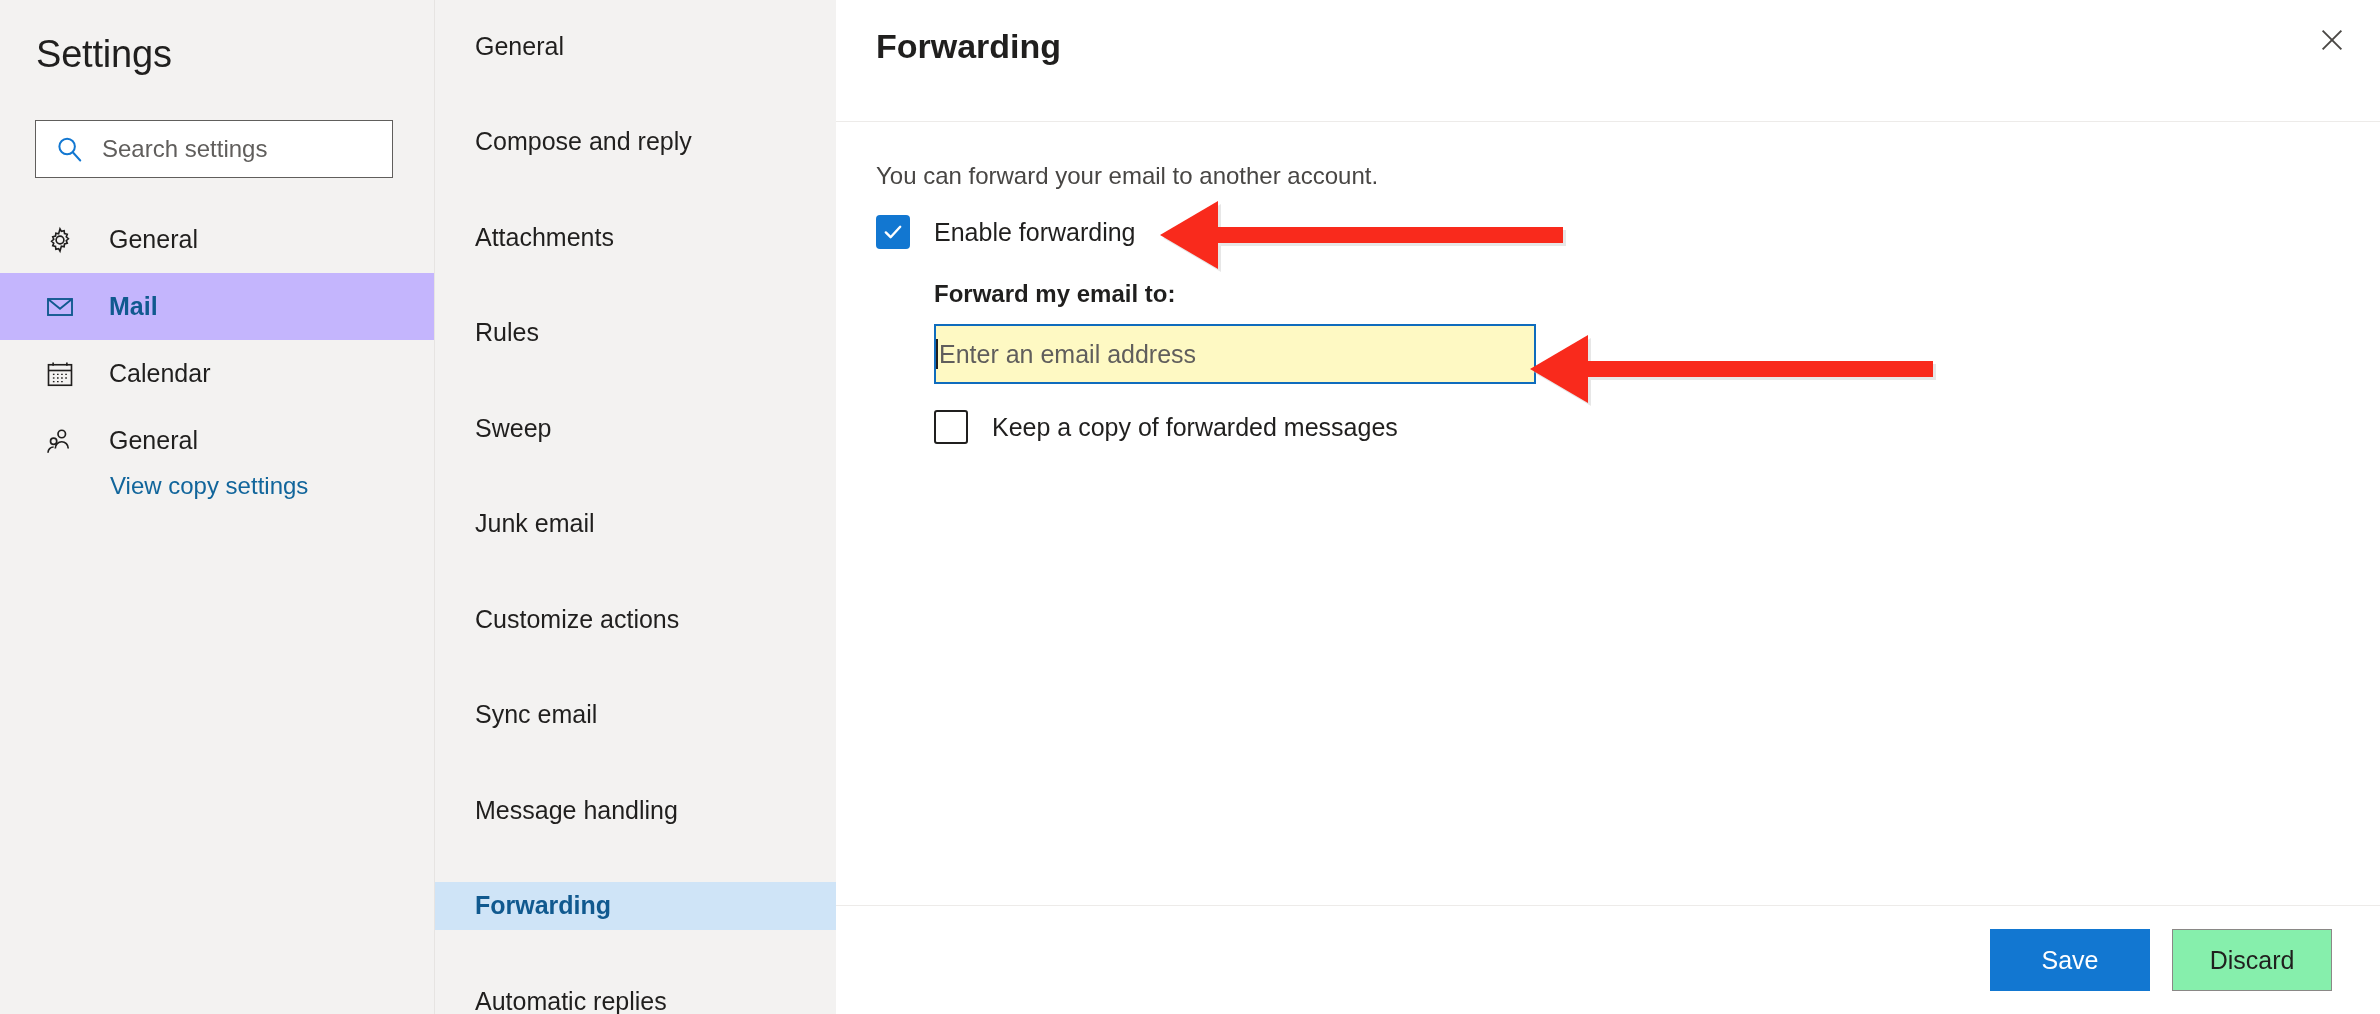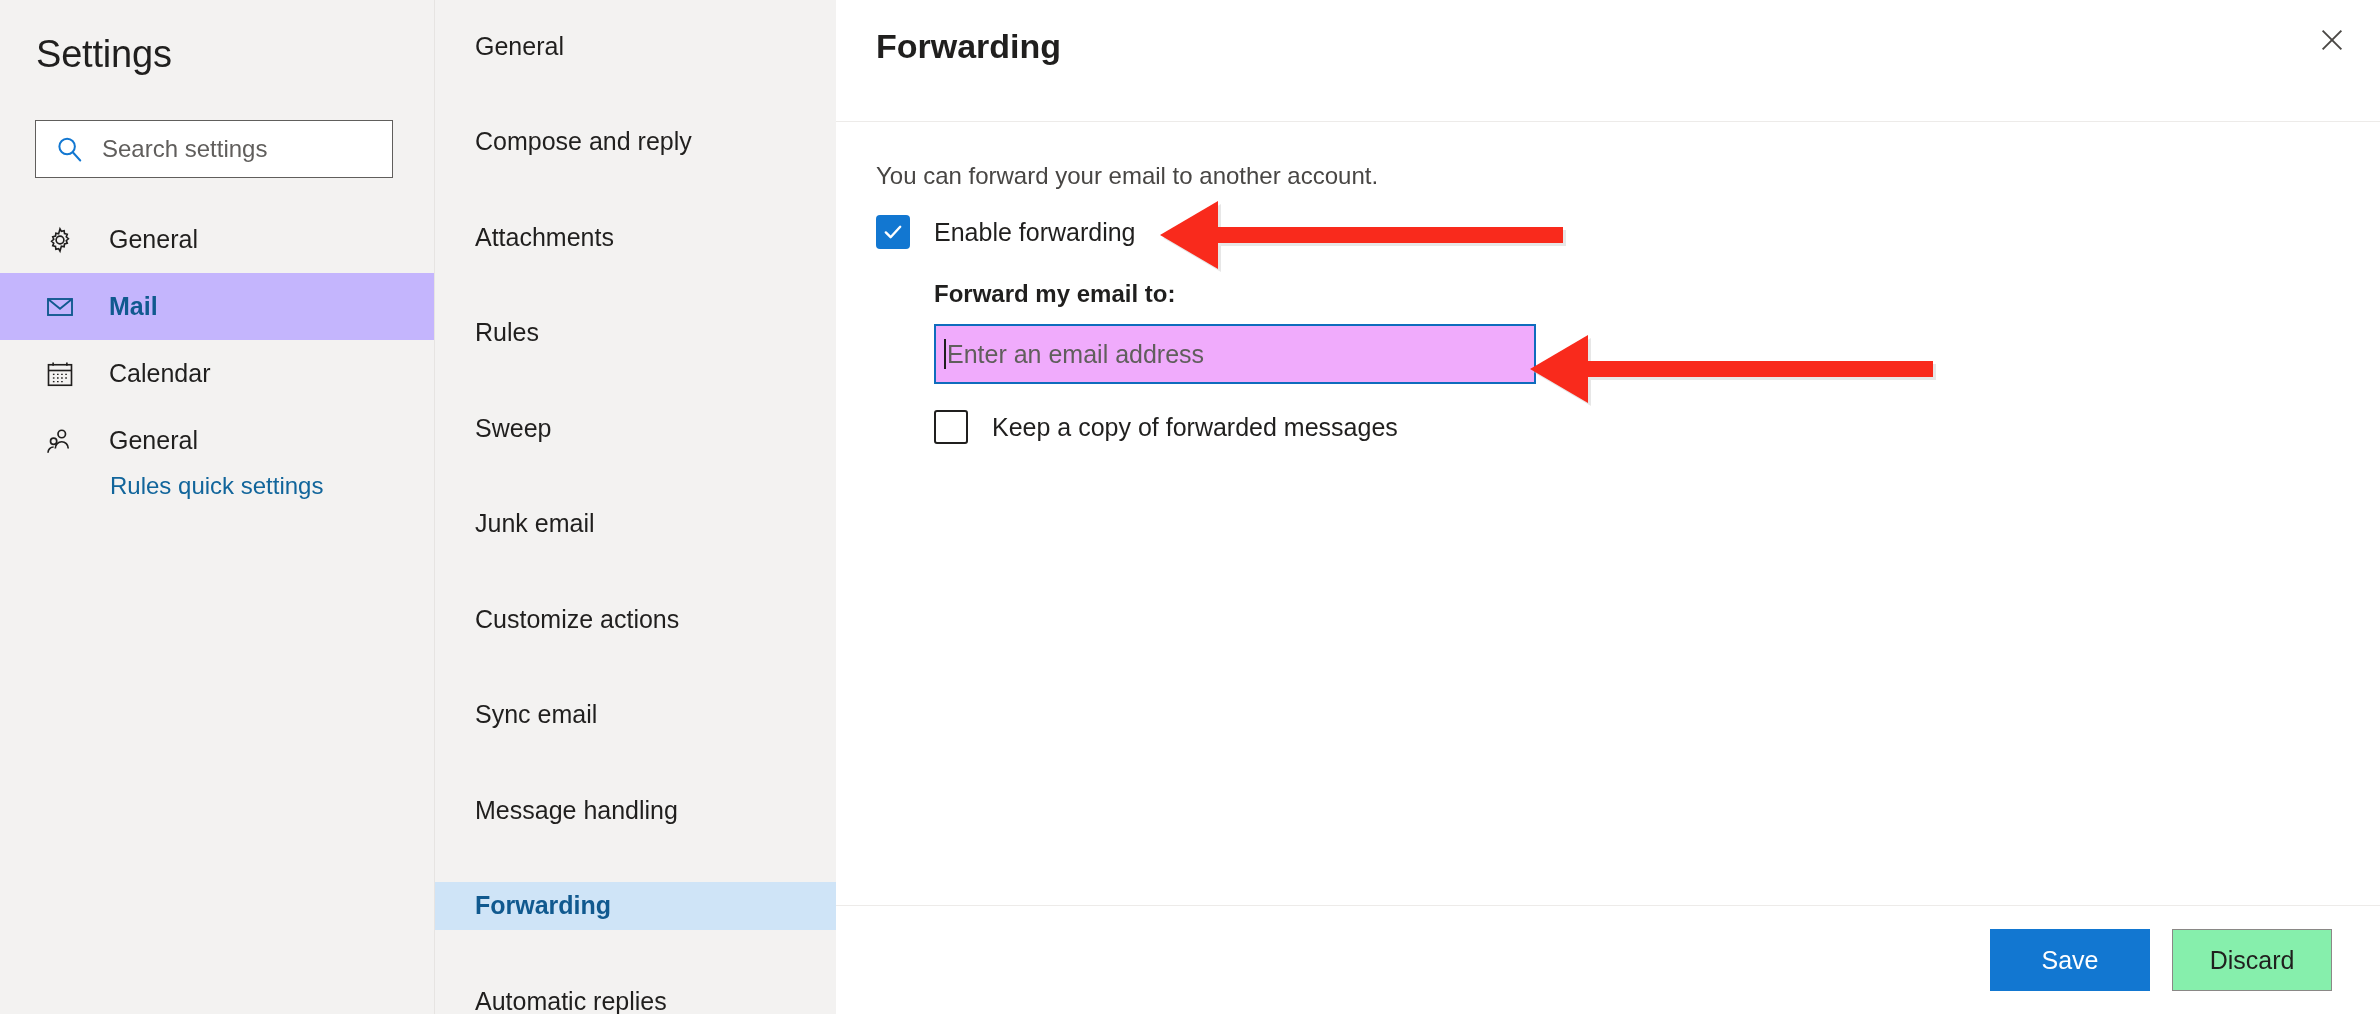--- a/index.html
+++ b/index.html
@@ -154,24 +154,23 @@
     margin-left: 58px;
     font-size: 24px;
     font-weight: 700;
     color: #201f1e;
   }
   .email-input {
     margin-top: 16px;
     margin-left: 58px;
     width: 602px; height: 60px;
     border: 2px solid #0f6cbd;
-    background: #f0abfc;
-    display: flex;
-    align-items: center;
-    padding-left: 8px;
+    background: #fef9c3;
+    display: flex;
+    align-items: center;
     position: relative;
   }
   .caret {
     width: 2px; height: 30px;
     background: #201f1e;
     flex: 0 0 2px;
   }
   .email-placeholder {
     font-size: 25px;
     color: #605e5c;
@@ -293,21 +292,21 @@
             <path d="M8.2 18.0c0-3.1 2.4-5.4 5.2-5.4s5.2 2.3 5.2 5.4"></path>
             <circle cx="6.9" cy="12.2" r="2.5"></circle>
             <path d="M2.4 21.4c0-2.6 2.0-4.6 4.5-4.6"></path>
           </svg>
         </span>
         <span class="nav-label">General</span>
       </div>
 
     </div>
 
-    <div class="quick-settings-link">Rules quick settings</div>
+    <div class="quick-settings-link">View copy settings</div>
   </div>
 
   <div class="midcol">
     <div class="mid-item">General</div>
     <div class="mid-spacer"></div>
     <div class="mid-item">Compose and reply</div>
     <div class="mid-spacer"></div>
     <div class="mid-item">Attachments</div>
     <div class="mid-spacer"></div>
     <div class="mid-item">Rules</div>

